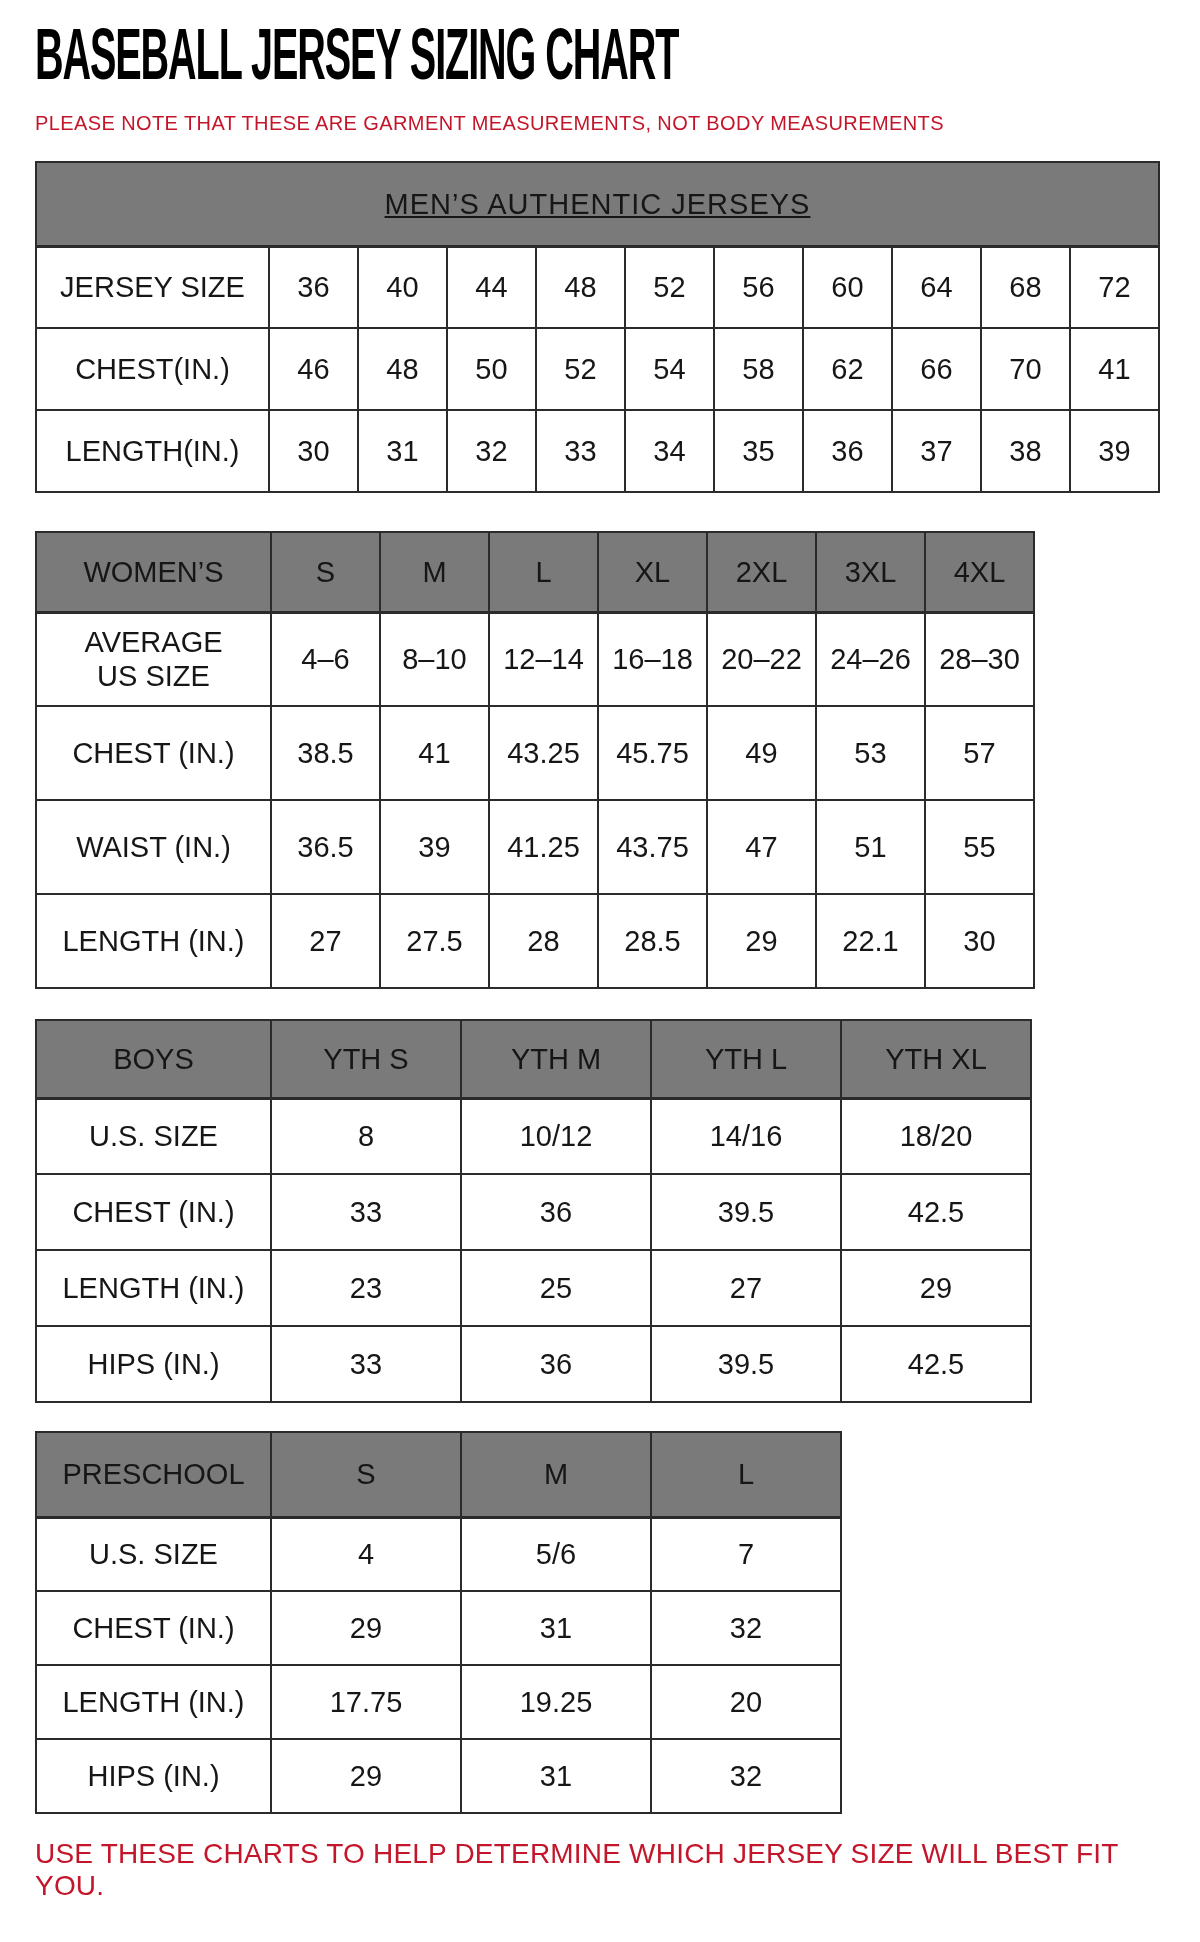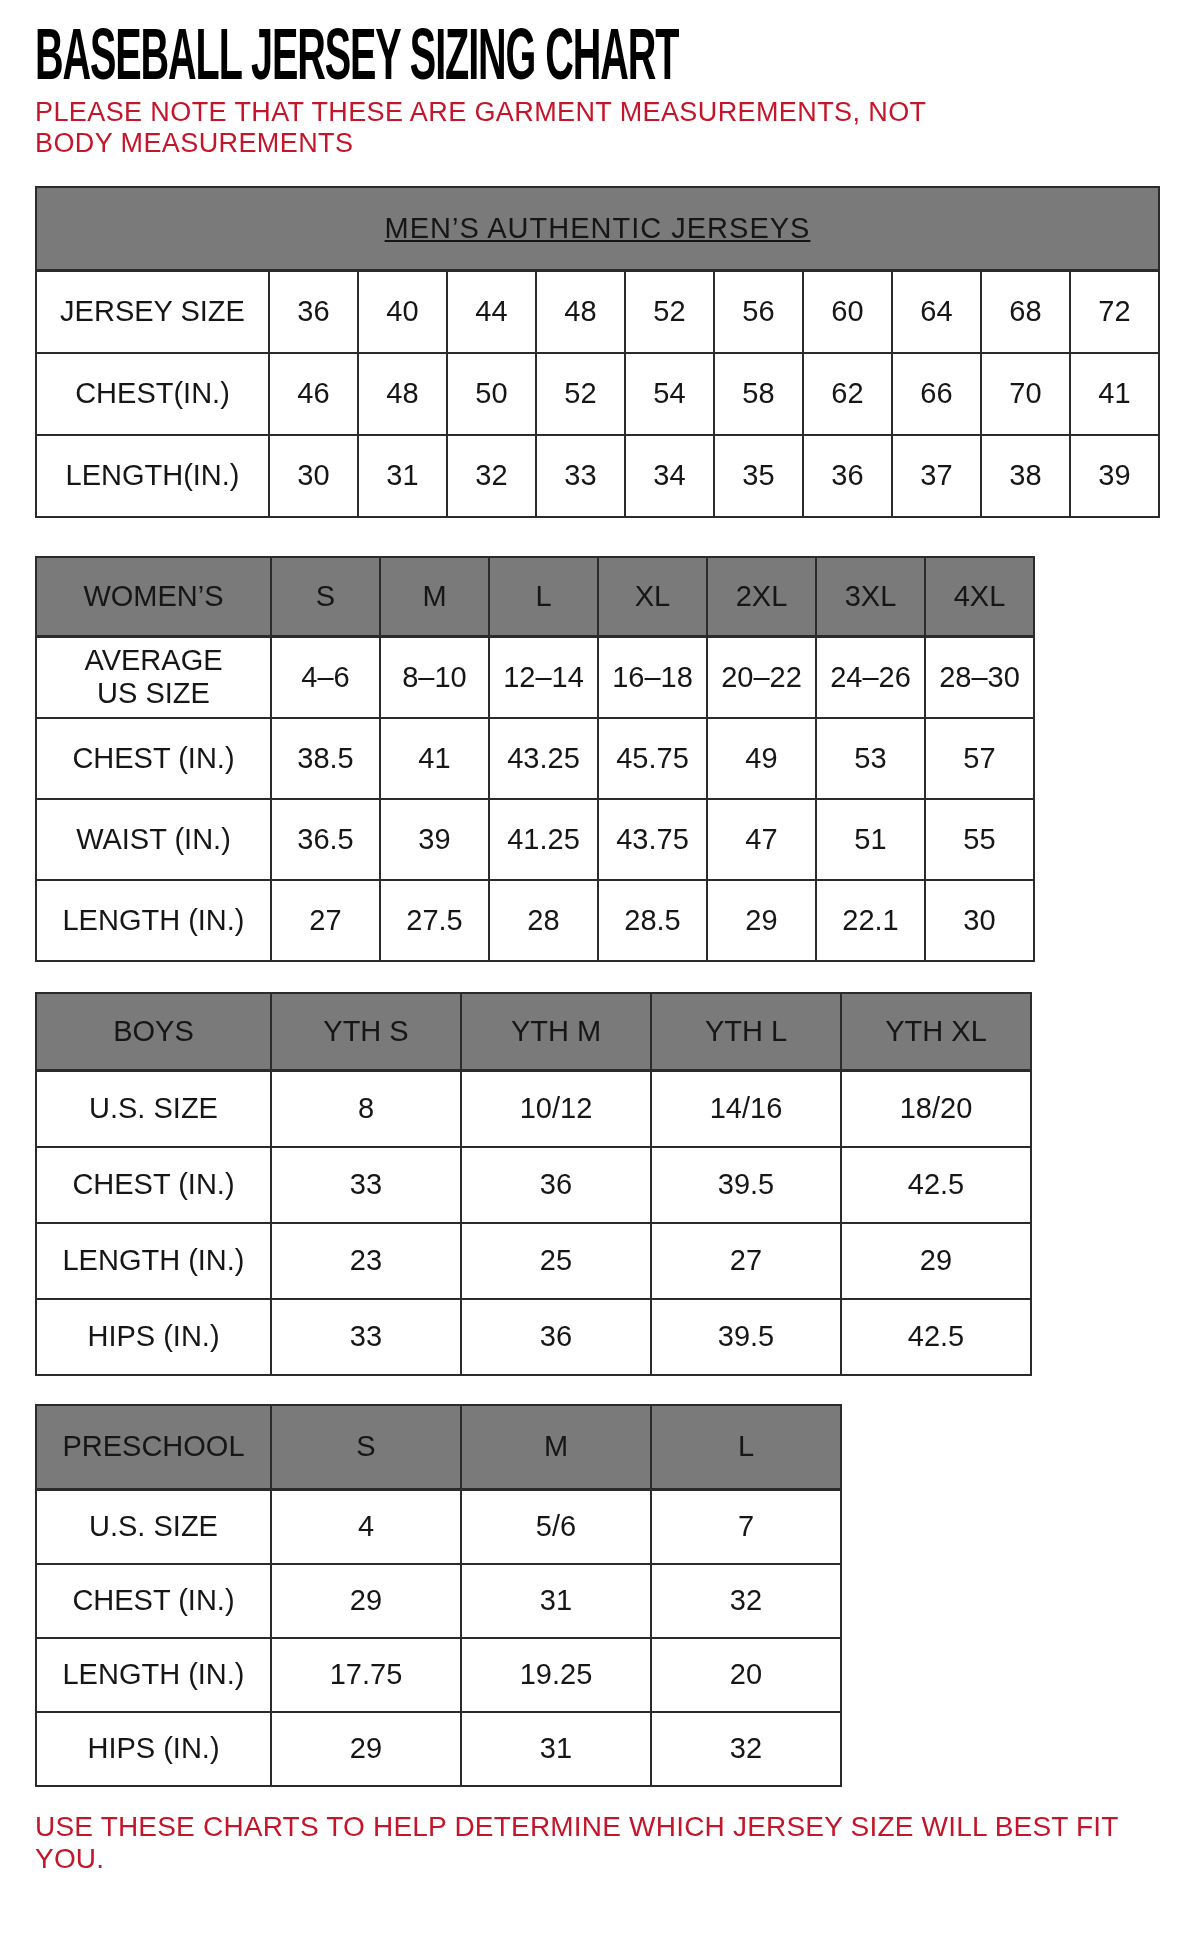--- a/index.html
+++ b/index.html
@@ -17,23 +17,23 @@
   }
   .content{padding:18px 35px 0 35px;}
 
   .page-title{
     display:inline-block;
     font-size:72px;font-weight:bold;line-height:1.02;
     letter-spacing:-2px;white-space:nowrap;color:#000;
     transform:scaleX(0.55);transform-origin:0 50%;
   }
   .note{
-    margin-top:6px;max-width:920px;
+    margin-top:21px;max-width:920px;
     color:var(--accent-red);
-    font-size:27px;line-height:1.15;letter-spacing:.4px;font-weight:400;
+    font-size:20px;line-height:1.15;letter-spacing:.4px;font-weight:400;
   }
 
   table.size-table{
     border-collapse:collapse;table-layout:fixed;
     margin-top:26px;
   }
   table.size-table td{
     border:2px solid var(--border-dark);
     text-align:center;vertical-align:middle;
     font-size:29px;color:var(--text-dark);
@@ -42,21 +42,21 @@
   td.label-cell{font-size:28px;}
   td.gray{background:var(--header-gray);color:#ffffff;}
   td.banner{font-size:34px;letter-spacing:1px;}
   .hdr{font-size:30px;}
 
   table.mens tr{height:82px;}
   table.mens tr.banner-row{height:84px;text-decoration:underline;}
   table.mens tr.banner-row td{border-bottom-width:3px;}
 
   table.womens{margin-top:38px;}
-  table.womens tr{height:81px;}
+  table.womens tr{height:94px;}
   table.womens tr.head{height:80px;}
   table.womens tr.head td{border-bottom-width:3px;}
 
   table.boys{margin-top:30px;}
   table.boys tr{height:76px;}
   table.boys tr.head{height:78px;}
   table.boys tr.head td{border-bottom-width:3px;}
 
   table.preschool{margin-top:28px;border-radius:19px;}
   table.preschool tr{height:74px;}

